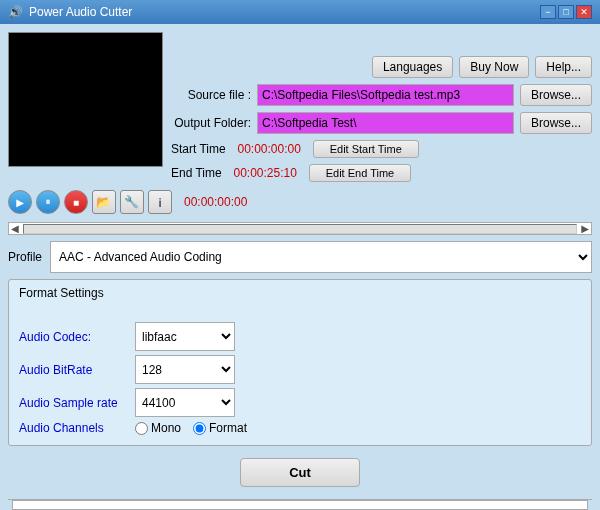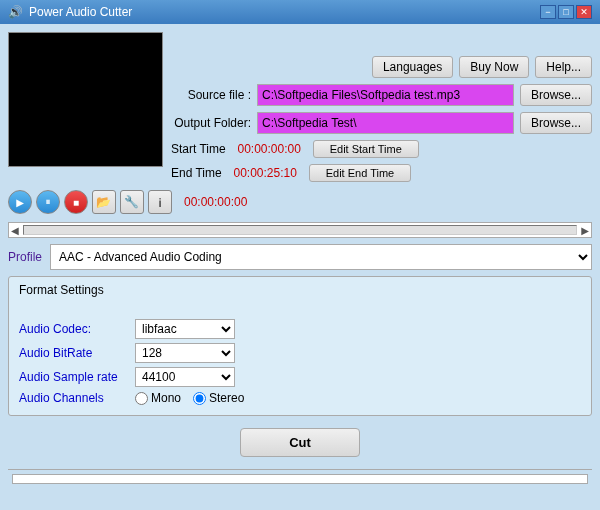--- a/index.html
+++ b/index.html
@@ -191,26 +191,26 @@
       cursor: pointer;
       color: #555;
     }
     .profile-row {
       display: flex;
       align-items: center;
       gap: 8px;
     }
     .profile-label {
       font-size: 12px;
-      color: #4c1d95;
+      color: #000000;
       text-align: center;
     }
     .profile-select {
       flex: 1;
-      height: 26px;
+      height: 32px;
       border: 1px solid #aaa;
       background: white;
       font-size: 12px;
       padding: 0 4px;
     }
     .format-group {
       border: 1px solid #aaa;
       background: #dbedf8;
       border-radius: 3px;
       padding: 6px 10px;
@@ -226,21 +226,21 @@
       gap: 6px;
       margin-bottom: 4px;
     }
     .format-label {
       min-width: 110px;
       color: #0000cc;
       font-size: 12px;
     }
     .format-select {
       width: 100px;
-      height: 20px;
+      height: 29px;
       border: 1px solid #aaa;
       background: white;
       font-size: 12px;
       padding: 0 2px;
     }
     .radio-group {
       display: flex;
       align-items: center;
       gap: 12px;
     }
@@ -385,21 +385,21 @@
 
     <div class="format-row">
       <span class="format-label">Audio Channels</span>
       <div class="radio-group">
         <label class="radio-label">
           <input type="radio" name="channels" value="mono" style="">
           <span>Mono</span>
         </label>
         <label class="radio-label">
           <input type="radio" name="channels" value="stereo" checked="" style="">
-          <span>Stereo</span>
+          <span>Format</span>
         </label>
       </div>
     </div>
   </div>
 
   <div class="cut-section">
     <button class="cut-btn">Cut</button>
   </div>
 
   <div class="status-bar">

